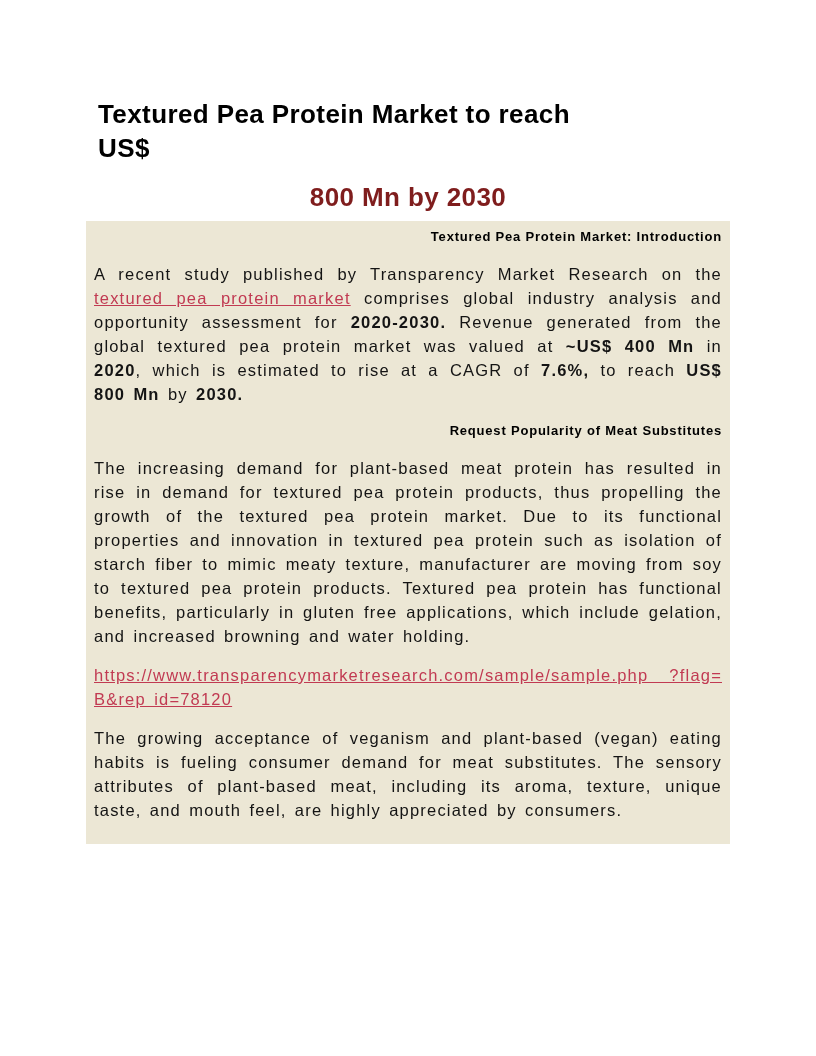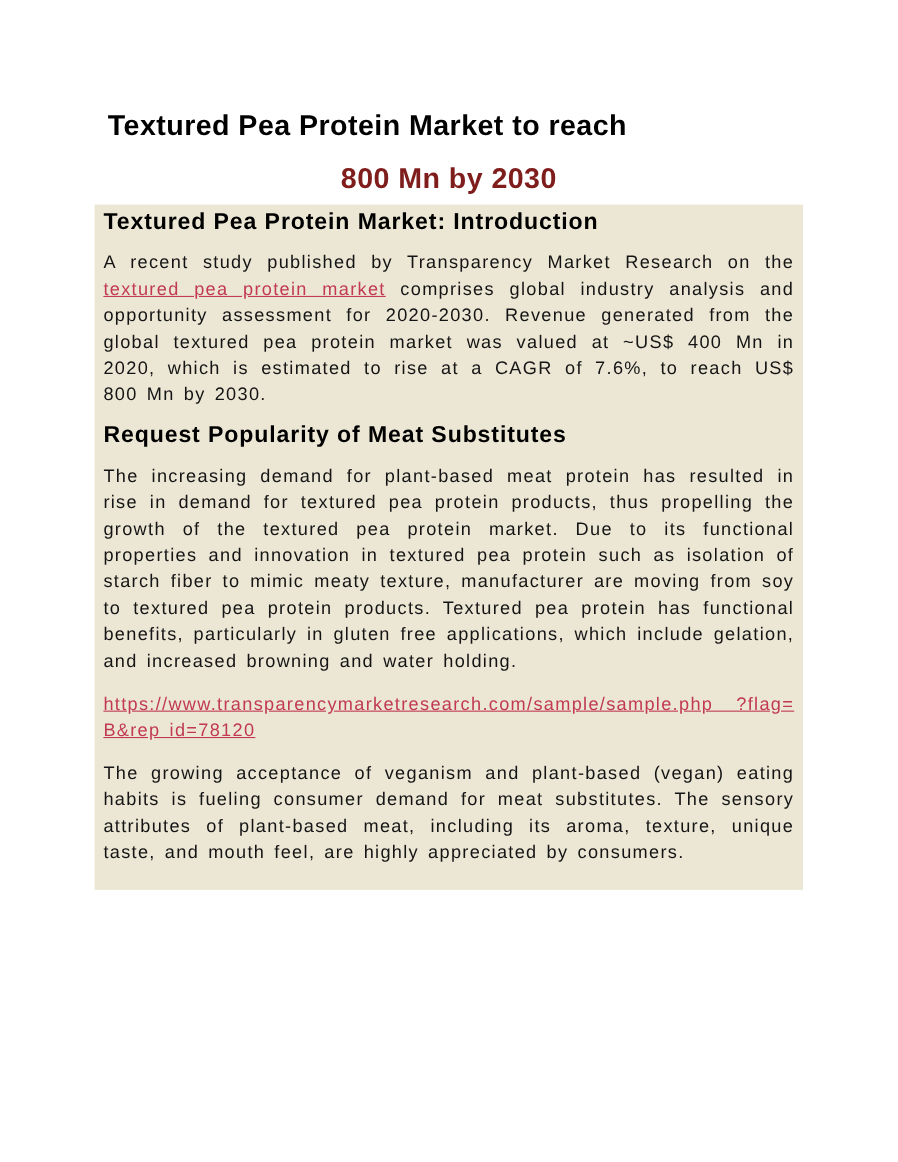--- a/index.html
+++ b/index.html
@@ -39,50 +39,52 @@
     letter-spacing: 0.4px;
     text-align: center;
     color: #7f1d1d;
   }
   .content-block {
     background: var(--block-bg);
     padding: 6px 8px 6px 8px;
   }
   .heading {
     margin: 0 0 15px 0;
-    font-size: 21px;
+    font-size: 13px;
     font-weight: bold;
     line-height: 20px;
     letter-spacing: 0.8px;
     color: #000;
+    text-align: right;
   }
   .para {
     margin: 0 0 15px 0;
     font-size: 16.5px;
     line-height: 24px;
     letter-spacing: 1.2px;
     word-spacing: 2.5px;
     text-align: justify;
     color: var(--text);
   }
   .para:last-child { margin-bottom: 16px; }
-  .bold { font-weight: normal; }
+  .bold { font-weight: bold; }
   .doc-link {
     color: var(--link);
     cursor: pointer;
   }
   .para-link { overflow-wrap: break-word; }
 </style>
 </head>
 <body>
 
 <div class="page">
 
   <h1 class="title">
     <span class="title-line">Textured Pea Protein Market to reach</span>
+    <span class="title-line">US$</span>
   </h1>
 
   <div class="subtitle">800 Mn by 2030</div>
 
   <div class="content-block">
 
     <h2 class="heading">Textured Pea Protein Market: Introduction</h2>
 
     <p class="para"><span>A recent study published by Transparency Market Research on the </span><a href="#" class="doc-link">textured pea protein market</a><span> comprises global industry analysis and opportunity assessment for </span><span class="bold">2020-2030.</span><span> Revenue generated from the global textured pea protein market was valued at </span><span class="bold">~US$ 400 Mn</span><span> in </span><span class="bold">2020</span><span>, which is estimated to rise at a CAGR of </span><span class="bold">7.6%,</span><span> to reach </span><span class="bold">US$ 800 Mn</span><span> by </span><span class="bold">2030.</span></p>
 

